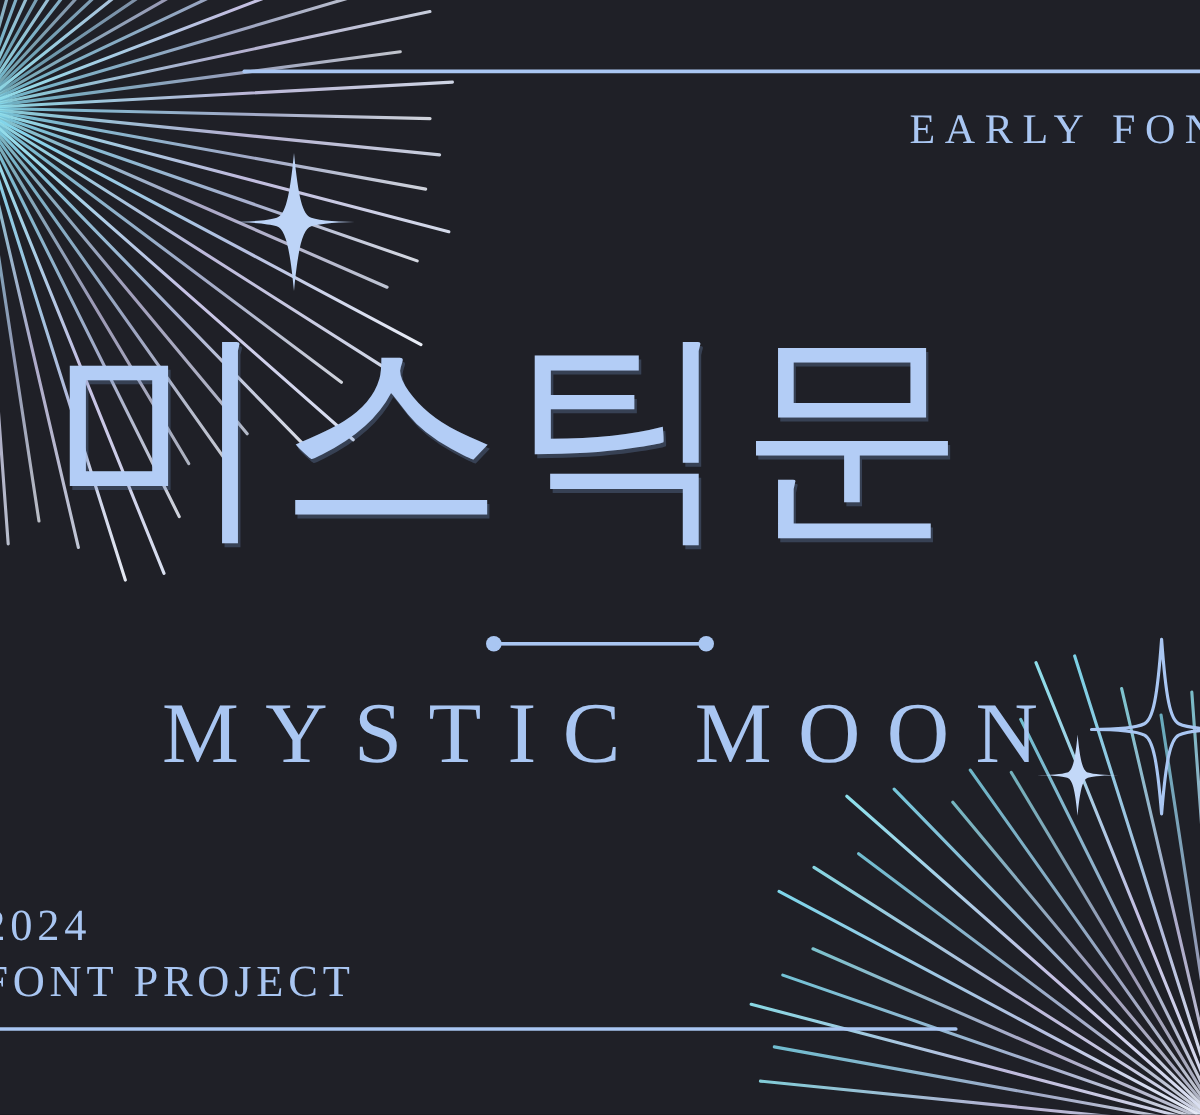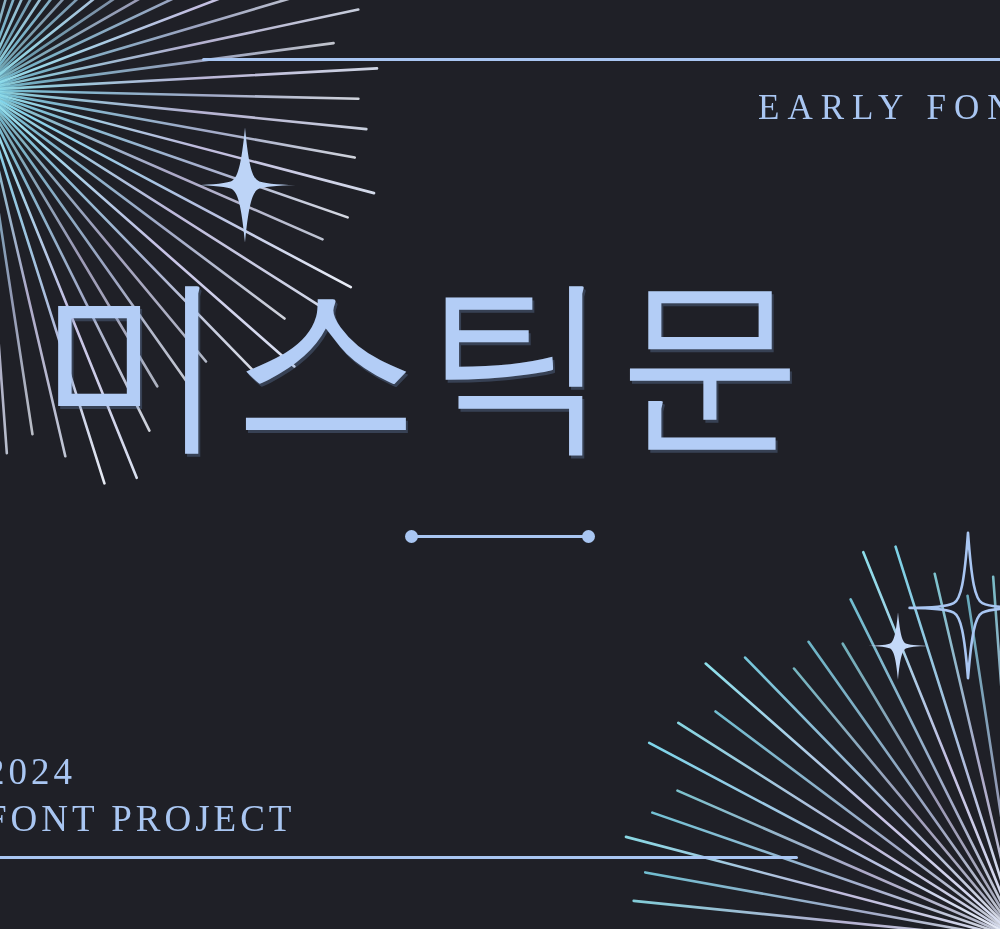--- a/index.html
+++ b/index.html
@@ -251,20 +251,21 @@
   <div id="label-topright">EARLY FONT</div>
 
   <div id="headline-kr">미스틱문</div>
 
   <div id="divider">
     <span class="dot left"></span>
     <span class="bar"></span>
     <span class="dot right"></span>
   </div>
 
+  <div id="subtitle-latin">MYSTIC MOON</div>
 
   <div id="meta-bottomleft">
     <div>2024</div>
     <div>FONT PROJECT</div>
   </div>
 
   <div class="star" id="star-1">
     <svg viewBox="0 0 100 100" width="120" height="120" aria-hidden="true">
       <path d="M50 2 C53 33 56 45 62 47 C68 49 82 50 98 50 C82 50 68 51 62 53 C56 55 53 67 50 98 C47 67 44 55 38 53 C32 51 18 50 2 50 C18 50 32 49 38 47 C44 45 47 33 50 2 Z" fill="#bdd4f7"></path>
     </svg>

